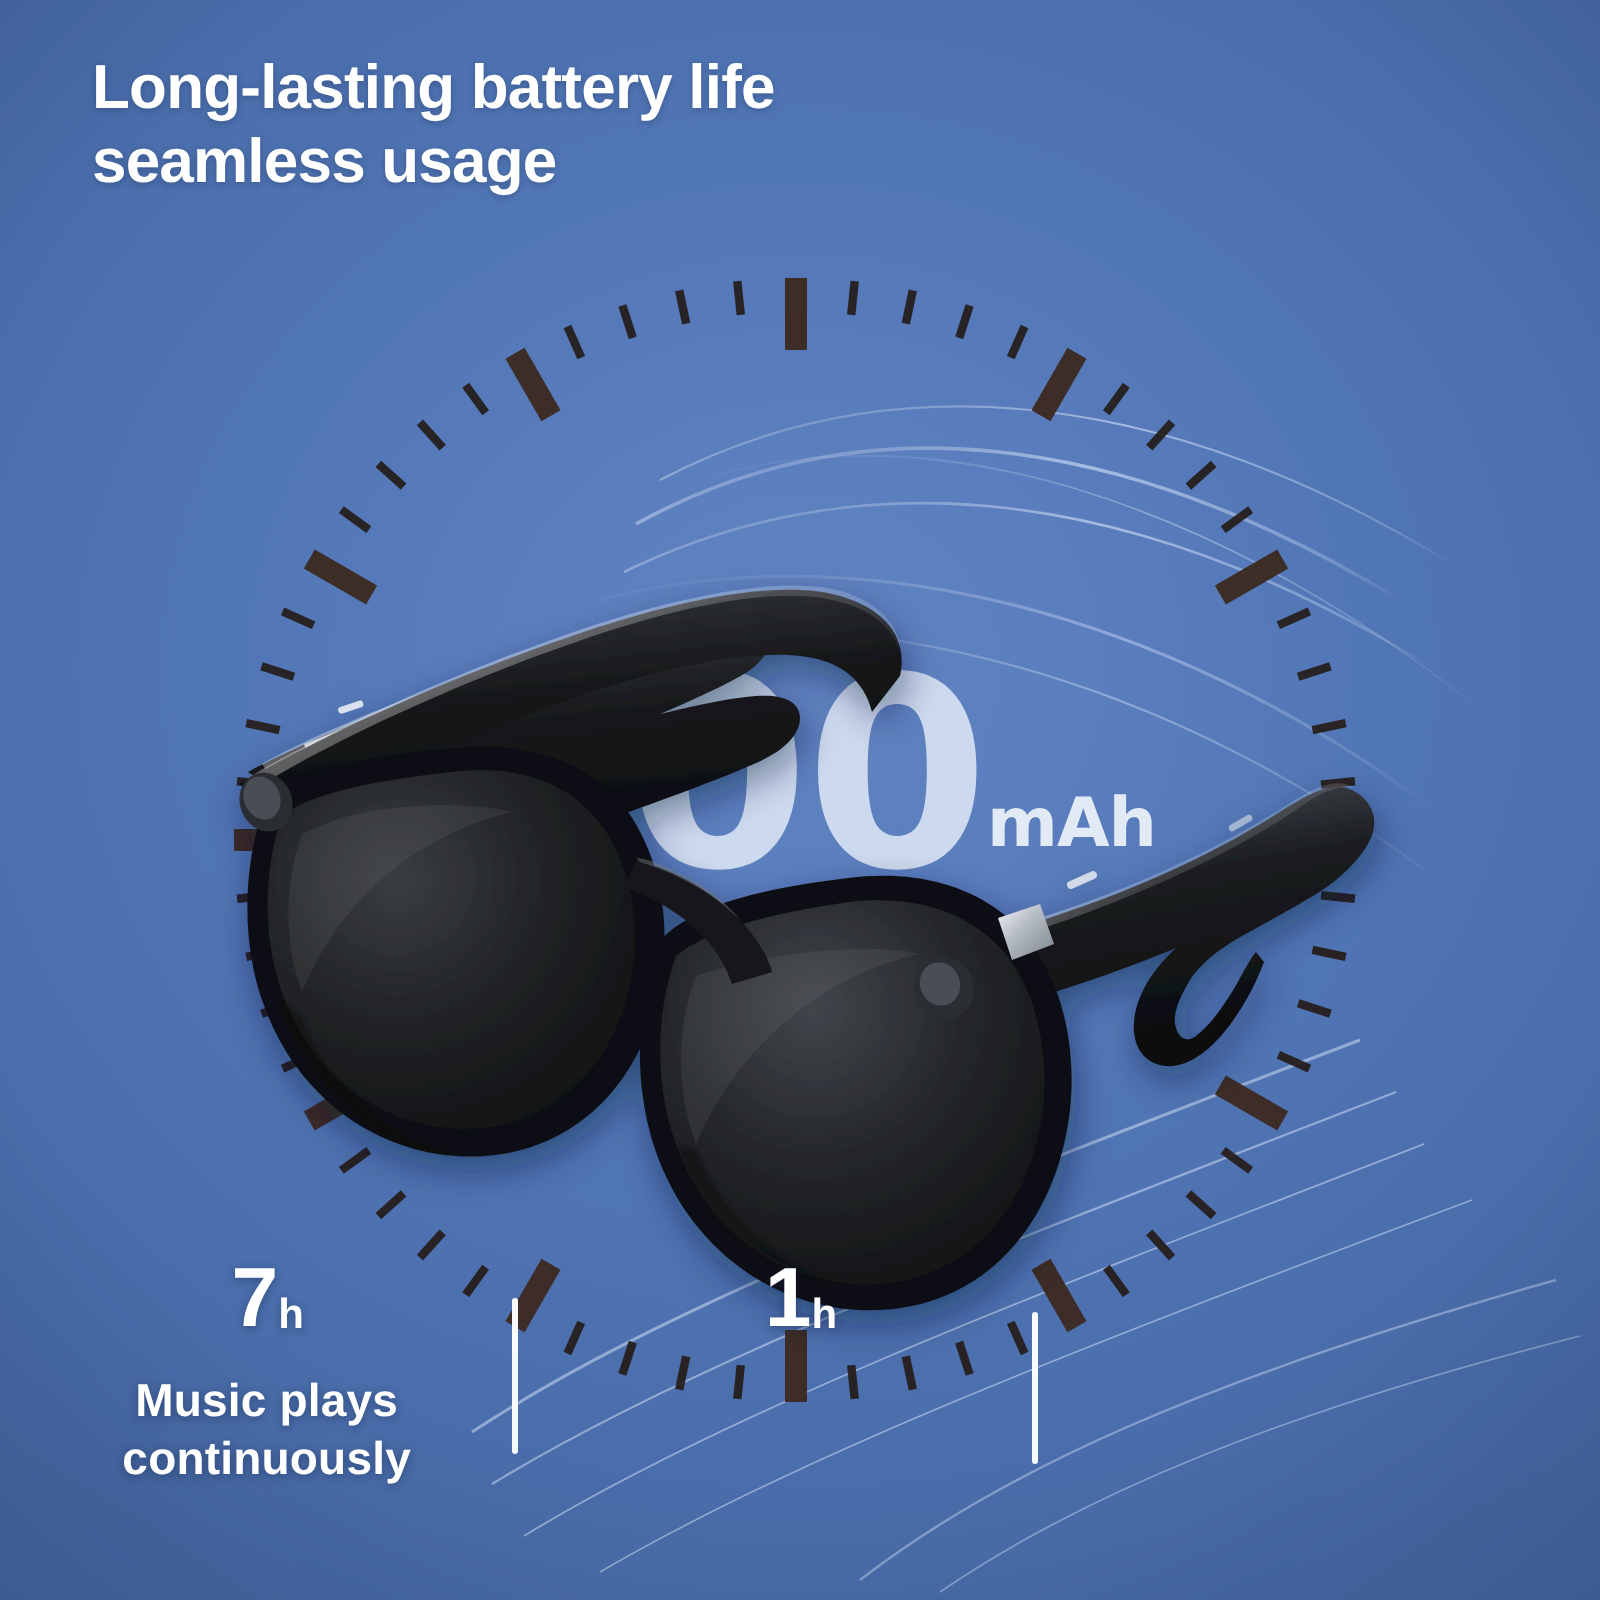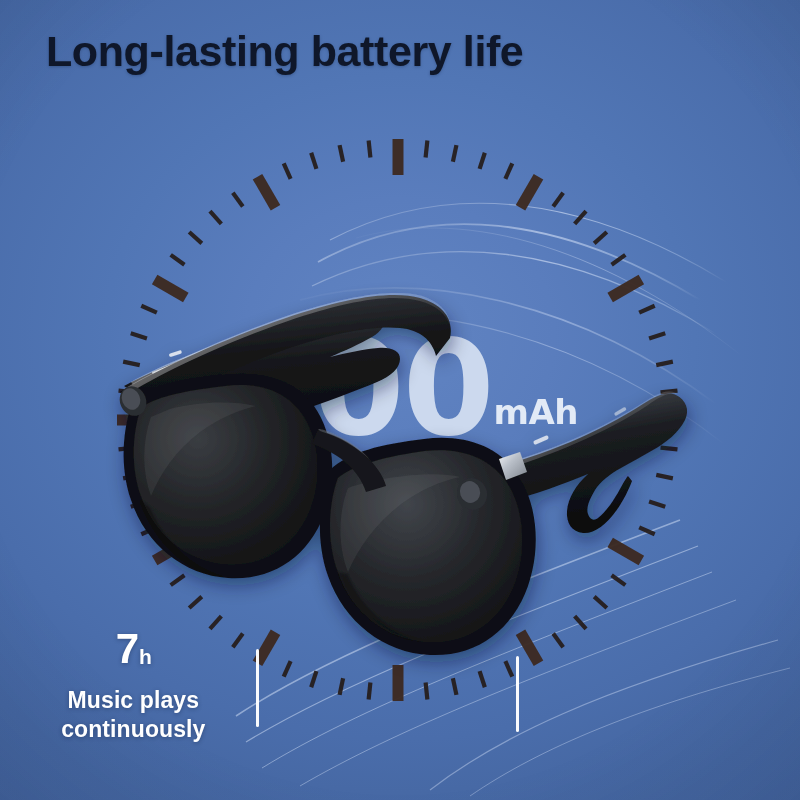--- a/index.html
+++ b/index.html
@@ -86,23 +86,23 @@
     left: 1px;
     font-family: "DejaVu Sans", "Liberation Sans", sans-serif;
   }
 
   
   .headline {
     position: absolute;
     left: 46px;
     top: 26px;
     width: 700px;
-    color: #0f172a;
-    font-weight: 700;
-    font-size: 43px;
+    color: #ffffff;
+    font-weight: 700;
+    font-size: 31px;
     line-height: 1.18;
     letter-spacing: -0.4px;
     font-family: "Liberation Sans", "DejaVu Sans", sans-serif;
     text-shadow: 0 1px 3px rgba(25,45,82,0.35);
   }
   .headline .ln { display: block; white-space: nowrap; }
 
   
   .stats {
     position: absolute;
@@ -443,35 +443,39 @@
 
       <path d="M140,500 C156,546 192,576 230,578 C200,574 166,548 150,508 Z" fill="#000000" opacity="0.35" filter="url(#soft)"></path>
       <path d="M338,572 C352,613 388,640 428,642 C396,638 362,612 348,574 Z" fill="#000000" opacity="0.3" filter="url(#soft)"></path>
     </g>
   </svg>
 
   <div class="bg-vig"></div>
 
   <div class="headline">
     <span class="ln">Long-lasting battery life</span>
+    <span class="ln">seamless usage</span>
   </div>
 
   <div class="stats">
 
     <div class="stat">
       <span class="figure">
         <span class="num">7</span><span class="suffix">h</span>
       </span>
       <span class="caption">
         <span class="cl">Music plays</span>
         <span class="cl">continuously</span>
       </span>
     </div>
 
     <div class="stat">
+      <span class="figure">
+        <span class="num">1</span><span class="suffix">h</span>
+      </span>
     </div>
 
     <div class="stat">
     </div>
   </div>
 
   <div class="divider" id="div-1"></div>
   <div class="divider" id="div-2"></div>
 
 </div>

